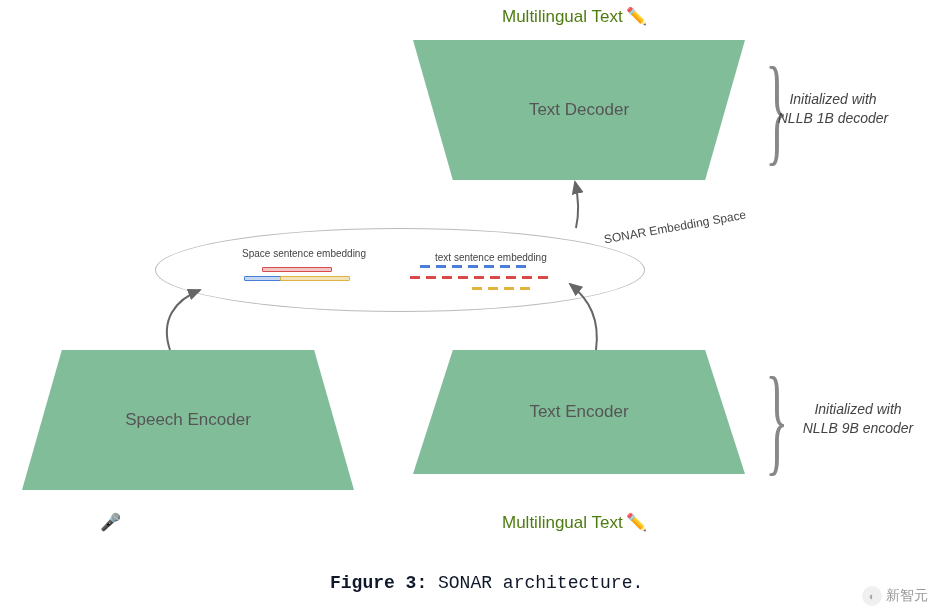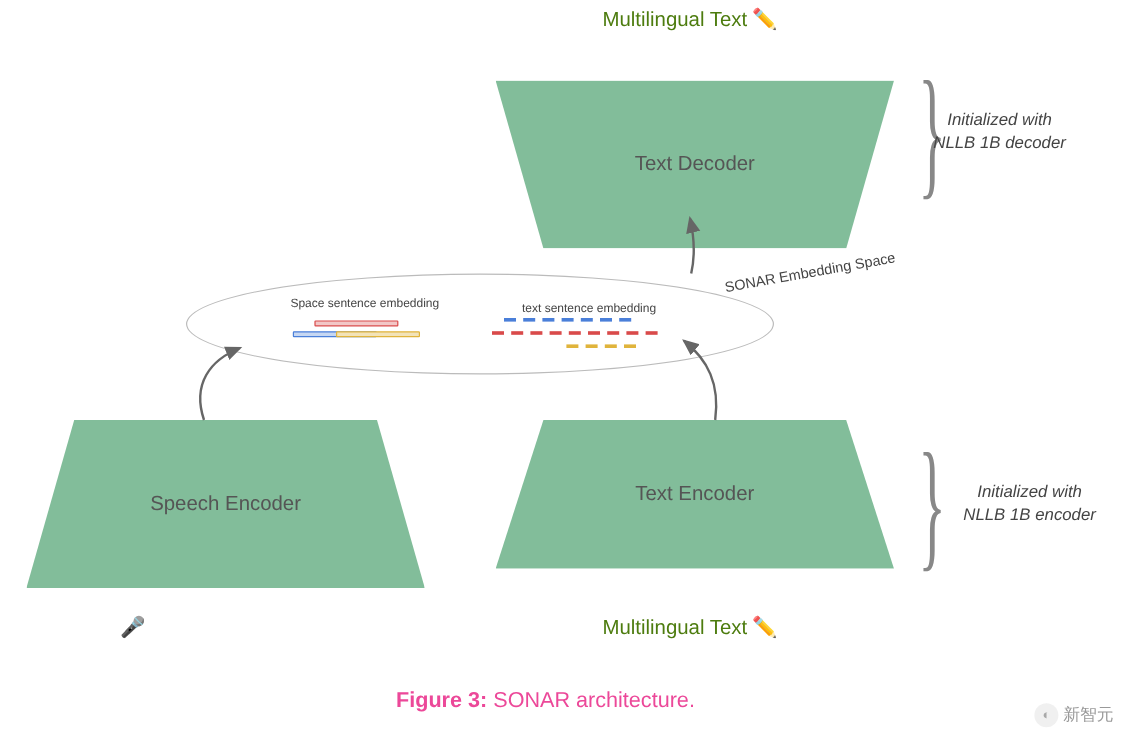--- a/index.html
+++ b/index.html
@@ -18,35 +18,34 @@
     justify-content: center;
     background: #82BD9A;
     color: #555;
     font-size: 17px;
   }
   .trap-up {
     clip-path: polygon(12% 0, 88% 0, 100% 100%, 0 100%);
   }
   .trap-down {
     clip-path: polygon(0 0, 100% 0, 88% 100%, 12% 100%);
-    margin-top: 27px;
   }
   .label {
     position: absolute;
     font-size: 17px;
     color: #4d7c0f;
     display: flex;
     align-items: center;
     gap: 4px;
   }
   .caption {
     position: absolute;
     font-size: 18px;
-    color: #ec4899;
-    font-family: Liberation Sans, sans-serif;
+    color: #0f172a;
+    font-family: Liberation Mono, monospace;
     text-align: center;
   }
   .caption b { font-weight: bold; }
   .ellipse {
     position: absolute;
     border: 1px solid #bbb;
     border-radius: 50%;
     background: transparent;
   }
   .anno {
@@ -164,21 +163,21 @@
 
 <div class="trap trap-up" style="left:22px; top:350px; width:332px; height:140px;">
   <span>Speech Encoder</span>
 </div>
 
 <div class="trap trap-up" style="left:413px; top:350px; width:332px; height:124px;">
   <span>Text Encoder</span>
 </div>
 
 <div class="brace" style="left:748px; top:360px;">}</div>
-<div class="anno" style="left:798px; top:400px; width:120px;">Initialized with NLLB 1B encoder</div>
+<div class="anno" style="left:798px; top:400px; width:120px;">Initialized with NLLB 9B encoder</div>
 
 <div class="label" style="left:100px; top:512px;">
   <span>🎤</span>
 </div>
 <div class="label" style="left:502px; top:512px;">
   <span>Multilingual Text</span>
   <span>✏️</span>
 </div>
 
 <div class="caption" style="left:330px; top:573px;">

